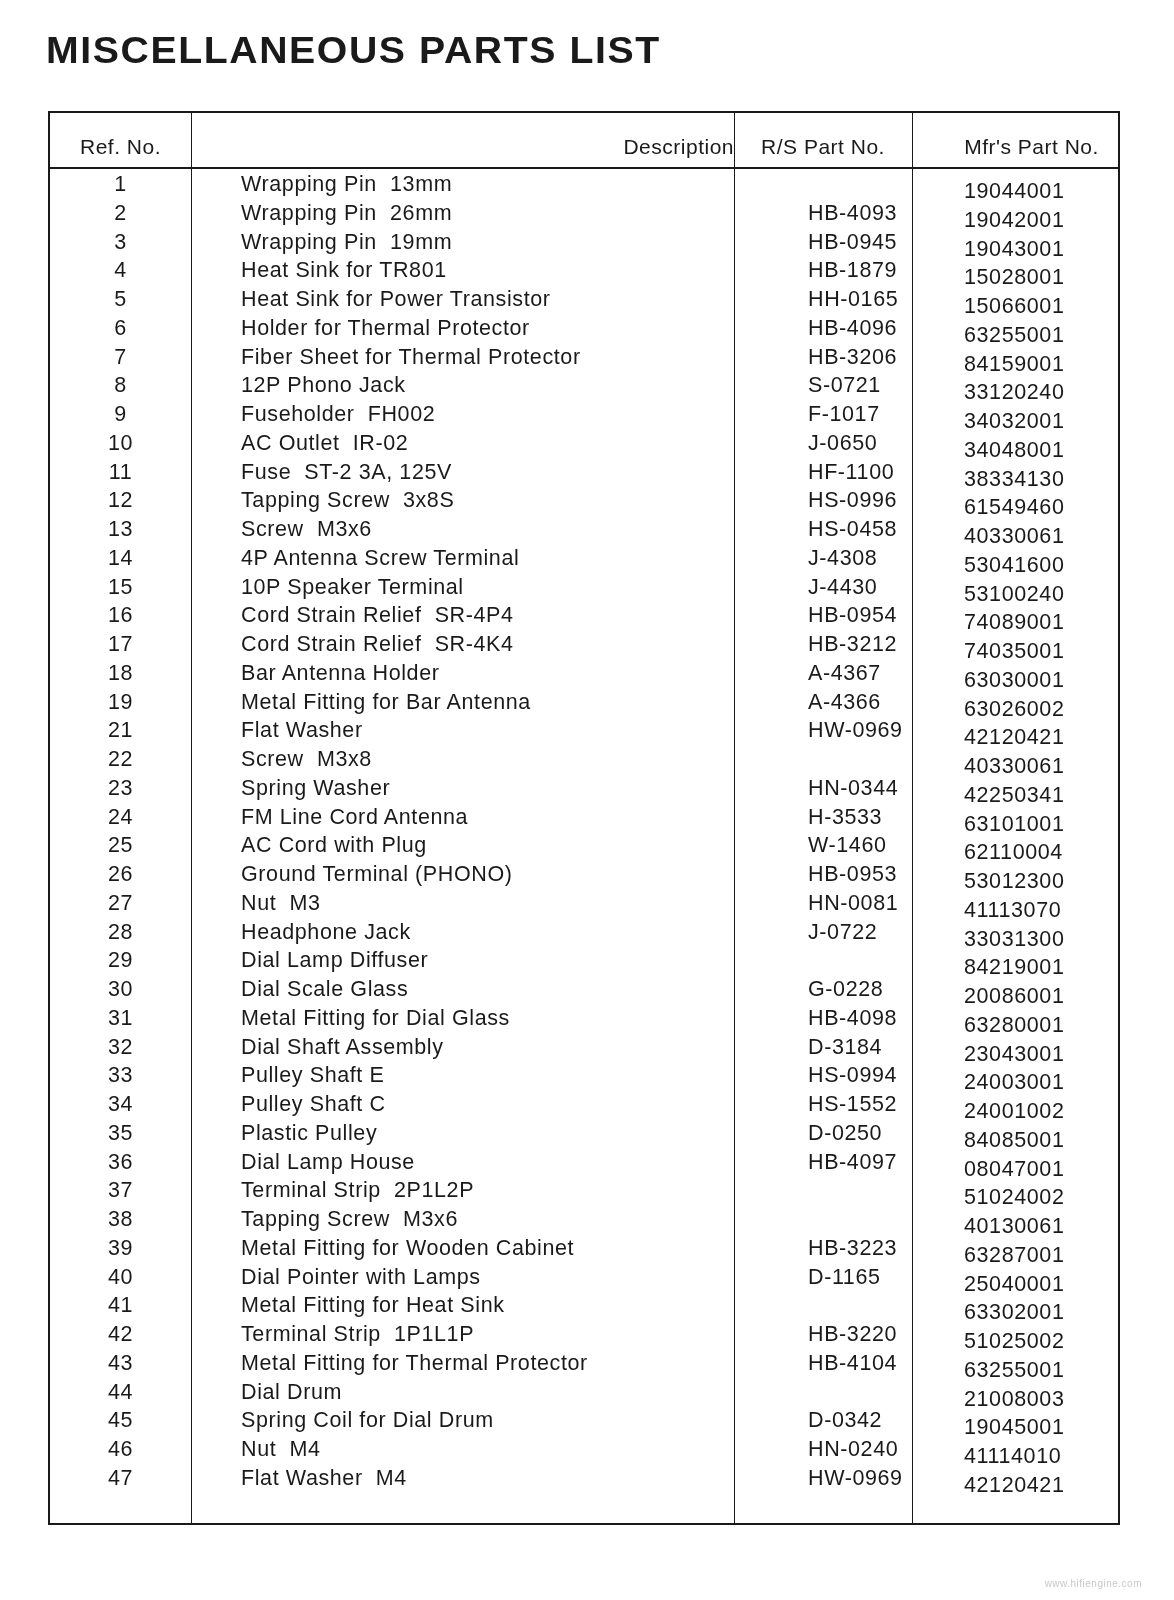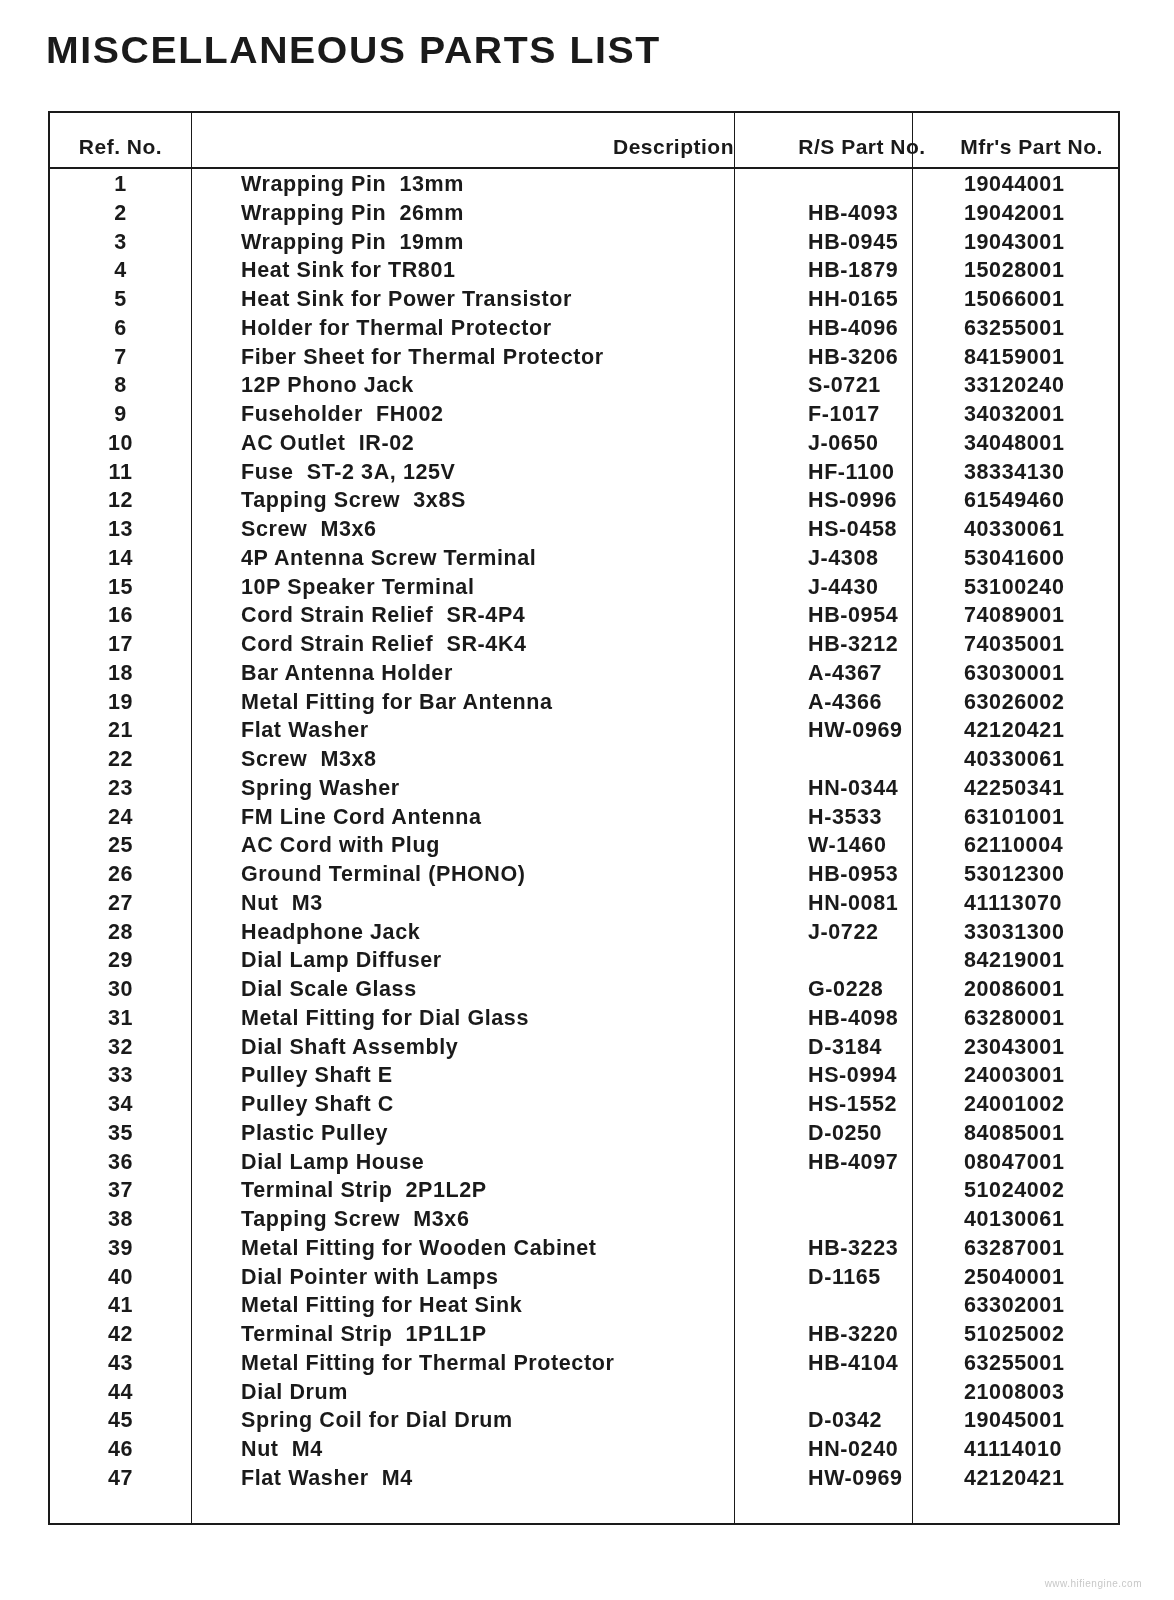--- a/index.html
+++ b/index.html
@@ -8,40 +8,40 @@
     font-family: "Liberation Sans", "DejaVu Sans", sans-serif; color: #1a1a1a;
   }
   .title {
     position: absolute; left: 46px; top: 30px;
     font-family: "Liberation Sans", sans-serif; font-weight: bold;
     font-size: 37px; letter-spacing: 1.5px; color: #1a1a1a;
     transform: scaleX(1.06); transform-origin: left top;
   }
   .table-wrap {
     position: absolute; left: 48px; top: 111px; width: 1072px; height: 1414px;
-    border: 2.5px solid #1a1a1a; box-sizing: border-box; font-weight: bold;
+    border: 2.5px solid #1a1a1a; box-sizing: border-box;
   }
   .header-row {
     position: absolute; left: 0; top: 0; right: 0; height: 56px;
     border-bottom: 2px solid #1a1a1a; box-sizing: border-box;
     font-size: 21px; letter-spacing: 0.5px;
   }
   .hcell { position: absolute; top: 0; height: 54px; line-height: 68px; text-align: center; }
   .vline { position: absolute; top: 0; bottom: 0; width: 0; border-left: 1.5px solid #1a1a1a; }
   .c1 { left: 0; width: 141px; }
   .c2 { left: 141px; width: 543px; text-align: right; }
-  .c3 { left: 684px; width: 178px; padding-left: 39px; }
+  .c3 { left: 684px; width: 178px; }
   .c4 { left: 862px; width: 239px; }
   .rows { position: absolute; left: 0; right: 0; top: 57px; }
   .row { position: relative; height: 28.75px; font-size: 21.5px; letter-spacing: 0.6px; }
   .row span { position: absolute; top: 0; line-height: 28px; white-space: pre; }
   .ref { left: 0; width: 141px; text-align: center; }
   .desc { left: 191px; }
   .rs { left: 726px; margin-left: 32px; }
-  .mfr { left: 914px; }
+  .mfr { left: 914px; margin-top: 7px; }
   .watermark {
     position: absolute; right: 32px; top: 1578px; font-size: 10px; color: #c8c8c8;
     letter-spacing: 0.5px;
   }
 </style>
 </head>
 <body>
 
 <div class="title">MISCELLANEOUS PARTS LIST</div>
 

